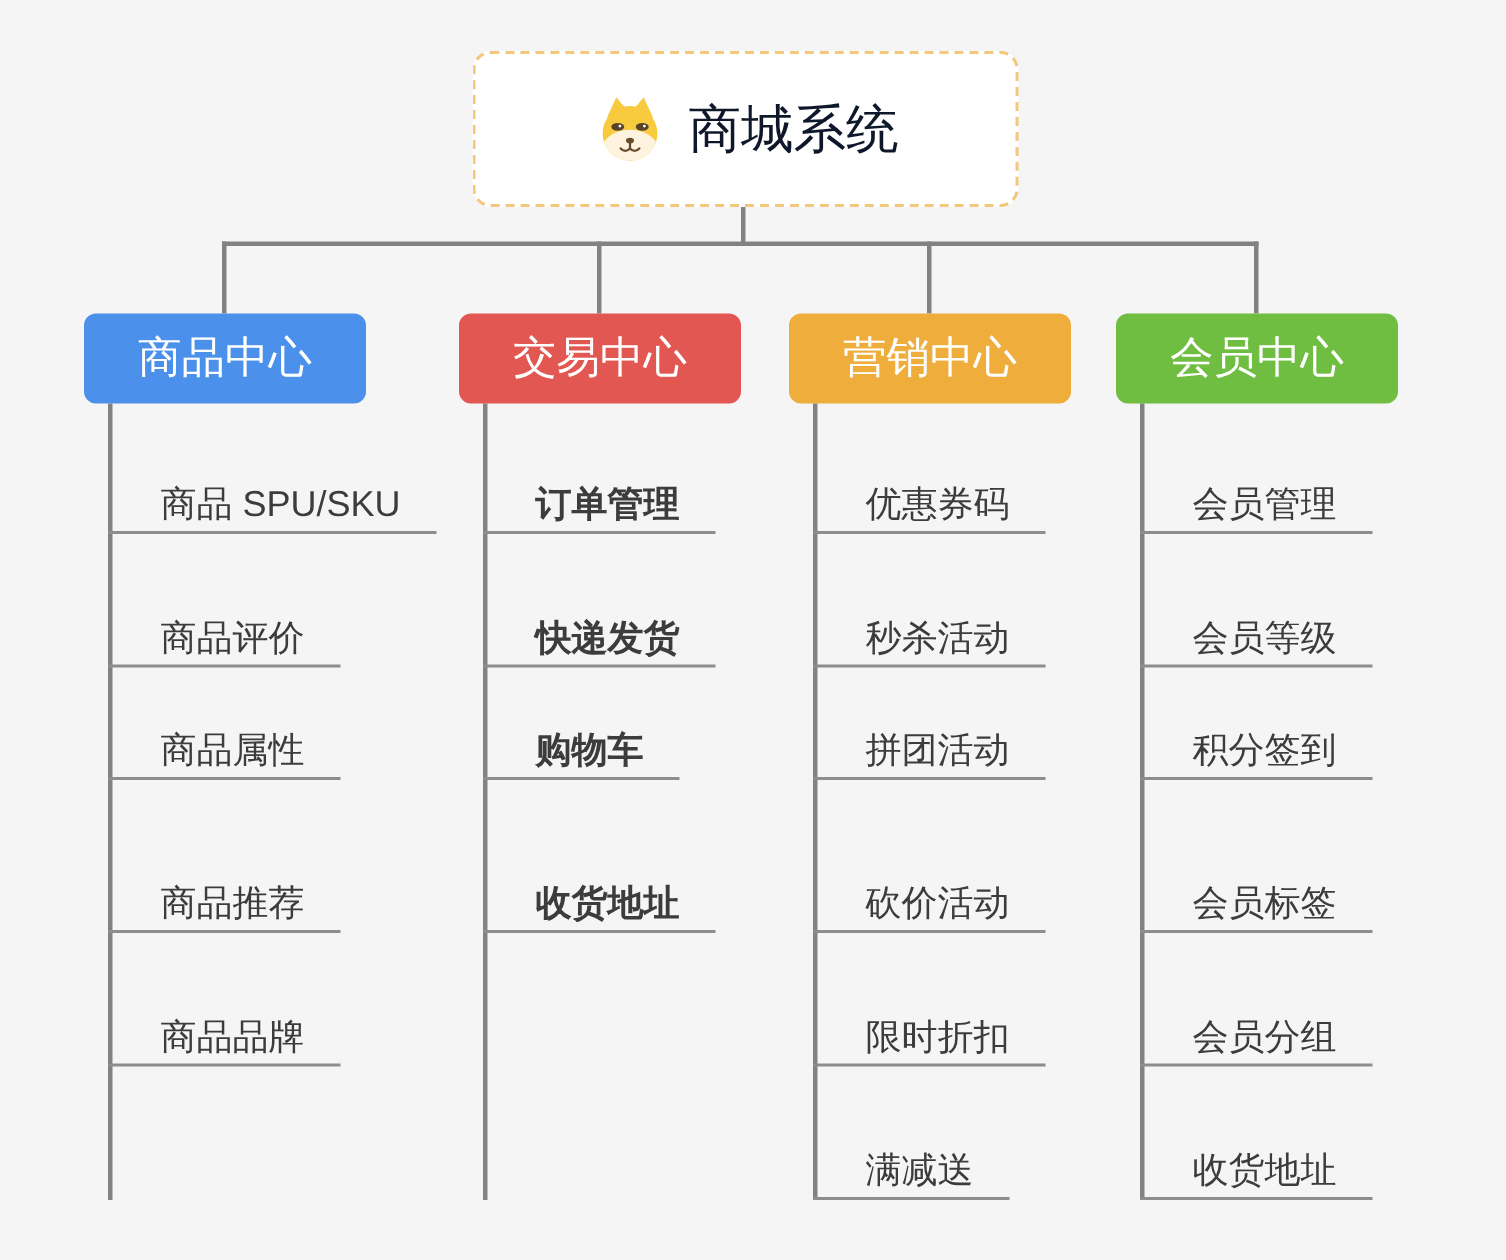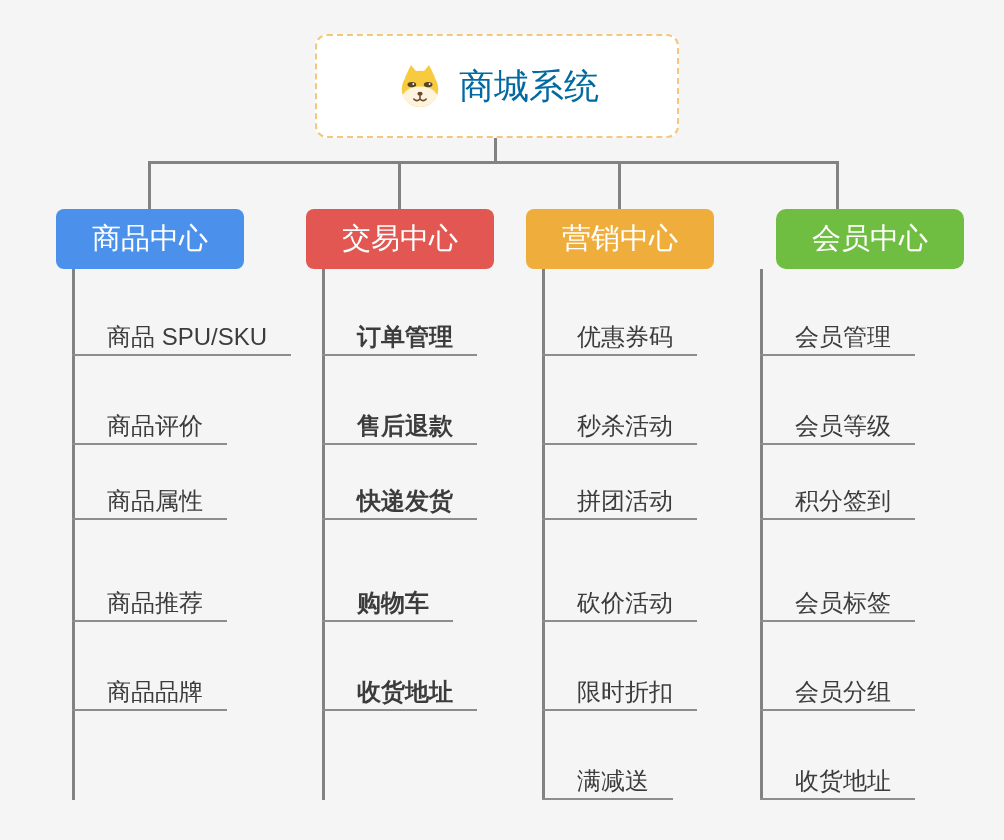--- a/index.html
+++ b/index.html
@@ -36,21 +36,21 @@
     border-radius: 12px;
     display: flex;
     align-items: center;
     justify-content: center;
     gap: 14px;
     cursor: default;
   }
   .root-title {
     font-size: 35px;
     font-weight: 500;
-    color: #0369a1;
+    color: #0f172a;
     white-space: nowrap;
   }
   .doge { width: 50px; height: 48px; flex: 0 0 auto; }
 
   
   .branch-header {
     position: absolute;
     top: 209px;
     width: 188px; height: 60px;
     box-sizing: border-box;
@@ -58,21 +58,21 @@
     color: #ffffff;
     font-size: 29px;
     display: flex;
     align-items: center;
     justify-content: center;
     white-space: nowrap;
   }
   .branch-header.b1 { left: 56px; }
   .branch-header.b2 { left: 306px; }
   .branch-header.b3 { left: 526px; }
-  .branch-header.b4 { left: 776px; border-radius: 10px; }
+  .branch-header.b4 { left: 744px; }
 
   
   .col {
     position: absolute;
     top: 269px;
     width: 240px;
     height: 531px;
     border-left: 3px solid #828282;
   }
   .col.c1 { left: 72px; padding-left: 36px; }
@@ -142,21 +142,20 @@
   <div class="col c1">
     <div class="child-node">商品 SPU/SKU</div>
     <div class="child-node">商品评价</div>
     <div class="child-node">商品属性</div>
     <div class="child-node">商品推荐</div>
     <div class="child-node">商品品牌</div>
   </div>
 
   <div class="col c2">
     <div class="child-node">订单管理</div>
-    <div class="child-node">售后退款</div>
     <div class="child-node">快递发货</div>
     <div class="child-node">购物车</div>
     <div class="child-node">收货地址</div>
   </div>
 
   <div class="col c3">
     <div class="child-node">优惠券码</div>
     <div class="child-node">秒杀活动</div>
     <div class="child-node">拼团活动</div>
     <div class="child-node">砍价活动</div>

